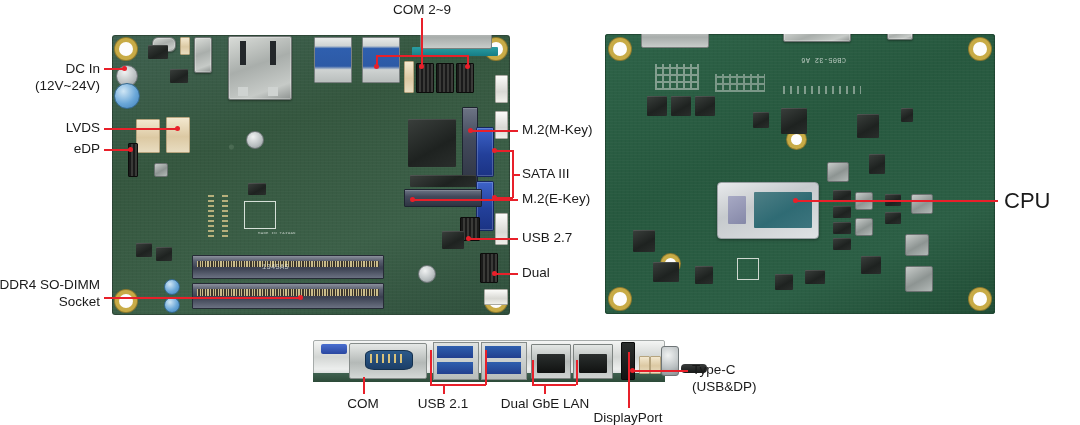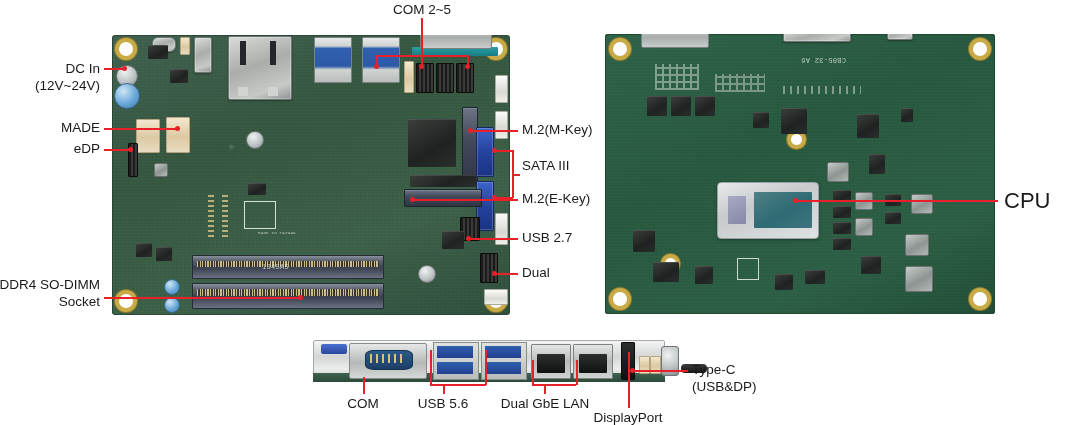--- a/index.html
+++ b/index.html
@@ -280,53 +280,53 @@
     </div>
 
     <div class="cmp dpin" style="left:308px;top:2px;width:12px;height:36px;"></div>
 
     <div class="cmp cream-conn" style="left:326px;top:16px;width:9px;height:16px;"></div>
     <div class="cmp cream-conn" style="left:337px;top:16px;width:9px;height:16px;"></div>
     <div class="cmp cap-cyl" style="left:348px;top:6px;width:16px;height:28px;border-radius:3px;"></div>
     <div class="cmp" style="left:368px;top:24px;width:26px;height:9px;background:linear-gradient(180deg,#3a3d3c,#171918);border-radius:4px;"></div>
   </div>
 
-  <div class="lbl c" style="left:377px;top:2px;width:90px;">COM 2~5</div>
+  <div class="lbl c" style="left:377px;top:2px;width:90px;">COM 2~9</div>
   <div class="ln v" style="left:421px;top:18px;height:50px;"></div>
   <div class="ln h" style="left:376px;top:55px;width:92px;"></div>
   <div class="ln v" style="left:376px;top:55px;height:12px;"></div>
   <div class="ln v" style="left:421px;top:55px;height:12px;"></div>
   <div class="ln v" style="left:467px;top:55px;height:12px;"></div>
   <div class="dot" style="left:374px;top:64px;"></div>
   <div class="dot" style="left:419px;top:64px;"></div>
   <div class="dot" style="left:465px;top:64px;"></div>
 
   <div class="lbl r" style="left:0px;top:61px;width:100px;">DC In</div>
   <div class="lbl r" style="left:0px;top:78px;width:100px;">(12V~24V)</div>
   <div class="ln h" style="left:104px;top:68px;width:20px;"></div>
   <div class="dot" style="left:122px;top:66px;"></div>
 
-  <div class="lbl r" style="left:0px;top:120px;width:100px;">MADE</div>
+  <div class="lbl r" style="left:0px;top:120px;width:100px;">LVDS</div>
   <div class="ln h" style="left:104px;top:128px;width:73px;"></div>
   <div class="dot" style="left:175px;top:126px;"></div>
 
   <div class="lbl r" style="left:0px;top:141px;width:100px;">eDP</div>
   <div class="ln h" style="left:104px;top:149px;width:26px;"></div>
   <div class="dot" style="left:128px;top:147px;"></div>
 
   <div class="lbl r" style="left:-4px;top:277px;width:104px;">DDR4 SO-DIMM</div>
   <div class="lbl r" style="left:-4px;top:294px;width:104px;">Socket</div>
   <div class="ln h" style="left:104px;top:297px;width:196px;"></div>
   <div class="dot" style="left:298px;top:295px;"></div>
 
   <div class="lbl" style="left:522px;top:122px;">M.2(M-Key)</div>
   <div class="ln h" style="left:470px;top:130px;width:48px;"></div>
   <div class="dot" style="left:468px;top:128px;"></div>
 
-  <div class="lbl" style="left:522px;top:158px;">SATA III</div>
+  <div class="lbl" style="left:522px;top:166px;">SATA III</div>
   <div class="ln h" style="left:512px;top:174px;width:8px;"></div>
   <div class="ln v" style="left:512px;top:150px;height:48px;"></div>
   <div class="ln h" style="left:494px;top:150px;width:19px;"></div>
   <div class="ln h" style="left:494px;top:197px;width:19px;"></div>
   <div class="dot" style="left:492px;top:148px;"></div>
   <div class="dot" style="left:492px;top:195px;"></div>
 
   <div class="lbl" style="left:522px;top:191px;">M.2(E-Key)</div>
   <div class="ln h" style="left:412px;top:199px;width:106px;"></div>
   <div class="dot" style="left:410px;top:197px;"></div>
@@ -339,21 +339,21 @@
   <div class="ln h" style="left:494px;top:273px;width:24px;"></div>
   <div class="dot" style="left:492px;top:271px;"></div>
 
   <div class="lbl big" style="left:1004px;top:189px;">CPU</div>
   <div class="ln h" style="left:796px;top:200px;width:202px;"></div>
   <div class="dot" style="left:793px;top:198px;"></div>
 
   <div class="lbl c" style="left:333px;top:396px;width:60px;">COM</div>
   <div class="ln v" style="left:363px;top:377px;height:17px;"></div>
 
-  <div class="lbl c" style="left:403px;top:396px;width:80px;">USB 5.6</div>
+  <div class="lbl c" style="left:403px;top:396px;width:80px;">USB 2.1</div>
   <div class="ln v" style="left:443px;top:384px;height:10px;"></div>
   <div class="ln h" style="left:430px;top:384px;width:56px;"></div>
   <div class="ln v" style="left:430px;top:350px;height:35px;"></div>
   <div class="ln v" style="left:485px;top:350px;height:35px;"></div>
 
   <div class="lbl c" style="left:490px;top:396px;width:110px;">Dual GbE LAN</div>
   <div class="ln h" style="left:532px;top:384px;width:44px;"></div>
   <div class="ln v" style="left:544px;top:384px;height:10px;"></div>
   <div class="ln v" style="left:532px;top:360px;height:25px;"></div>
   <div class="ln v" style="left:576px;top:360px;height:25px;"></div>

